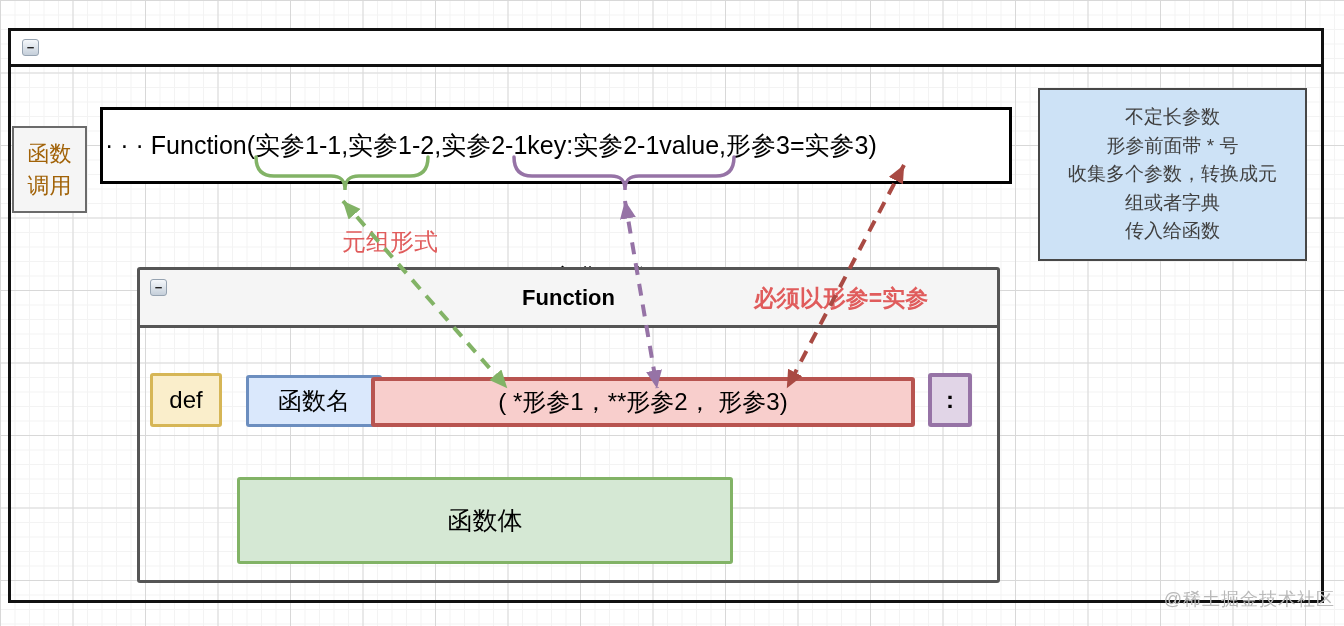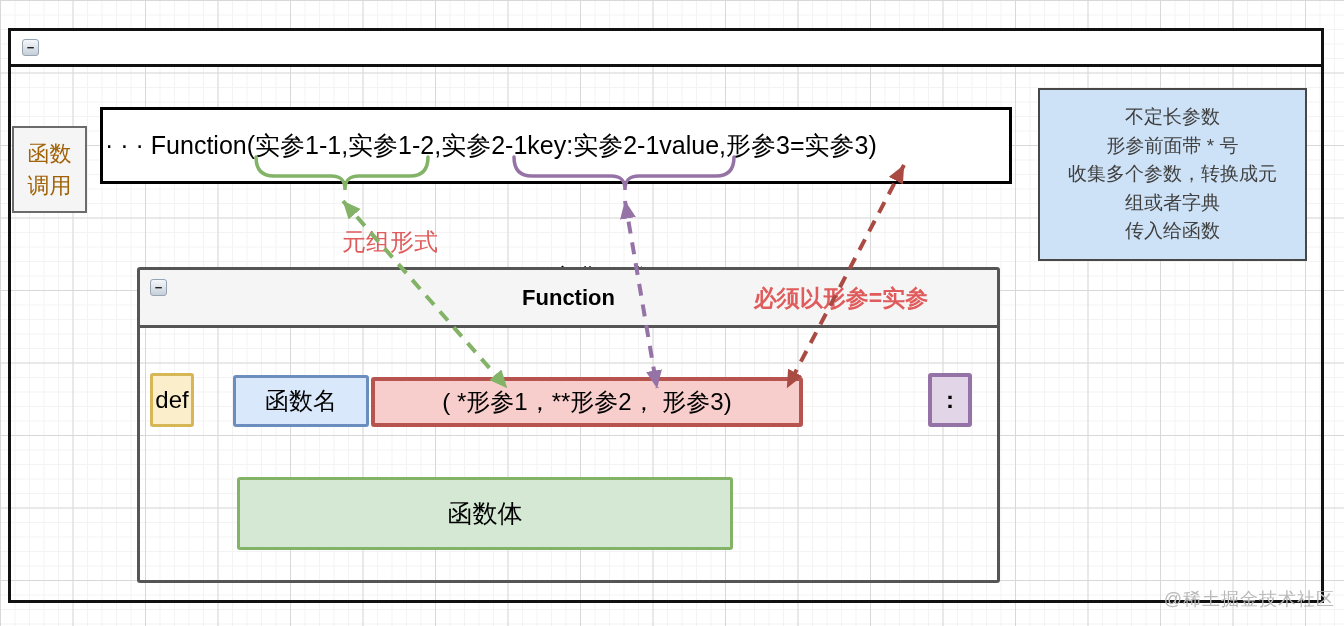--- a/index.html
+++ b/index.html
@@ -82,25 +82,25 @@
   .fc-header .collapse { left:10px; top:9px; }
   .kwarg-label {
     position:absolute; left:588px; top:13px; width:226px;
     font-size:23px; font-weight:bold; text-align:center; white-space:nowrap;
   }
 
   .shape {
     position:absolute; display:flex; align-items:center; justify-content:center;
     font-size:24px; color:#000; border-radius:3px; white-space:nowrap;
   }
-  .def-box    { left:10px;  top:103px; width:44px;  height:54px; background:#faeecb; border:3px solid #d6b656; }
-  .name-box   { left:93px;  top:105px; width:136px; height:52px; background:#dae8fc; border:3px solid #6c8ebf; }
-  .params-box { left:231px; top:107px; width:432px; height:50px; background:#f8cecc; border:4px solid #b85450; }
+  .def-box    { left:10px;  top:103px; width:72px;  height:54px; background:#faeecb; border:3px solid #d6b656; }
+  .name-box   { left:106px;  top:105px; width:136px; height:52px; background:#dae8fc; border:3px solid #6c8ebf; }
+  .params-box { left:231px; top:107px; width:544px; height:50px; background:#f8cecc; border:4px solid #b85450; }
   .colon-box  { left:788px; top:103px; width:44px;  height:54px; background:#e1d5e7; border:4px solid #9673a6; font-weight:bold; }
-  .body-box   { left:97px;  top:207px; width:496px; height:73px; background:#d5e8d4; border:3px solid #82b366; font-size:25px; }
+  .body-box   { left:97px;  top:207px; width:496px; height:87px; background:#d5e8d4; border:3px solid #82b366; font-size:25px; }
 
   
   .overlay { position:absolute; left:0; top:0; z-index:10; pointer-events:none; }
 
   .watermark {
     left:1150px; top:587px; width:185px; z-index:12;
     font-size:18px; color:#b9b9b9; text-align:right; white-space:nowrap;
     letter-spacing:1px;
   }
 </style>

